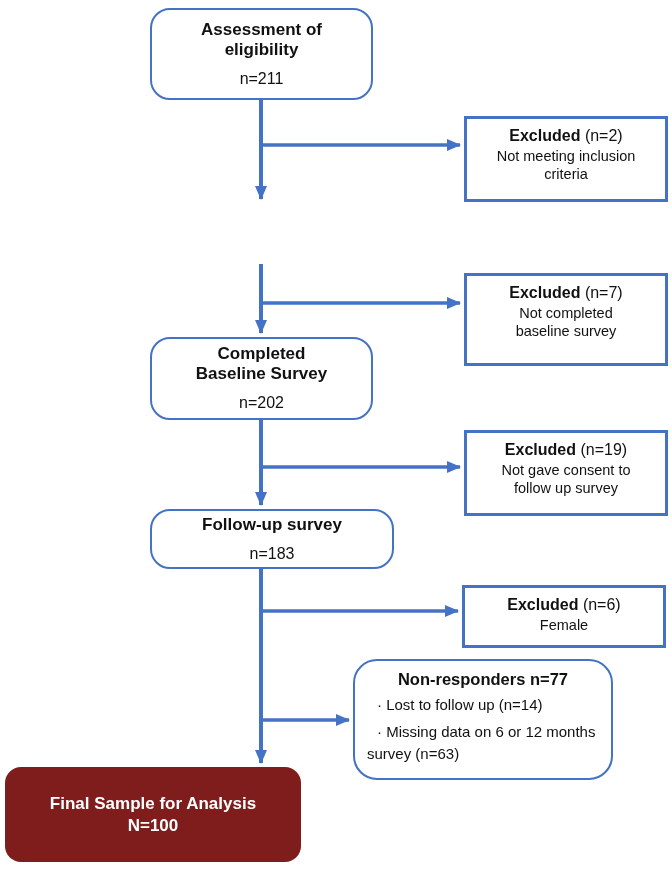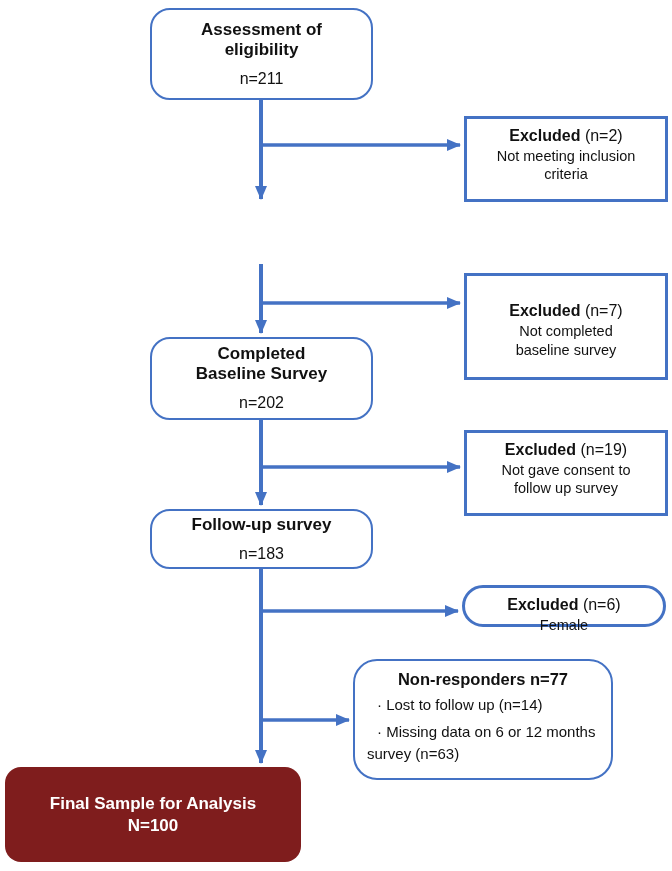--- a/index.html
+++ b/index.html
@@ -52,25 +52,25 @@
     border-radius: 0;
     justify-content: flex-start;
     padding-top: 7px;
   }
   .exc-box .exc-title { font-size: 16px; line-height: 1.25; }
   .exc-box .exc-title b { font-weight: bold; }
   .exc-box .reason { font-size: 14.5px; line-height: 1.25; margin-top: 1px; }
   .b-main1 { left: 150px; top: 8px;   width: 223px; height: 92px; }
   .b-main2 { left: 150px; top: 203px; width: 223px; height: 62px; }
   .b-main3 { left: 150px; top: 337px; width: 223px; height: 83px; }
-  .b-main4 { left: 150px; top: 509px; width: 223px; height: 60px; }
+  .b-main4 { left: 150px; top: 509px; width: 244px; height: 60px; }
   .b-exc1  { left: 464px; top: 116px; width: 204px; height: 86px; }
-  .b-exc2  { left: 464px; top: 273px; width: 204px; height: 107px; justify-content: center; }
+  .b-exc2  { left: 464px; top: 273px; width: 204px; height: 93px; }
   .b-exc3  { left: 464px; top: 423px; width: 204px; height: 86px; margin-top: 7px; }
-  .b-exc4  { left: 462px; top: 585px; width: 204px; height: 42px; border-radius: 21px; }
+  .b-exc4  { left: 462px; top: 585px; width: 204px; height: 63px; }
   .b-exc1 .reason { max-width: 160px; }
   .b-exc2 .reason { max-width: 120px; }
   .b-exc3 .reason { max-width: 145px; }
   .nonresp-box {
     left: 353px; top: 659px; width: 260px; height: 121px;
     border: 2.5px solid #4472C4;
     border-radius: 24px;
     justify-content: flex-start;
     padding: 9px 12px 0 12px;
     align-items: stretch;

